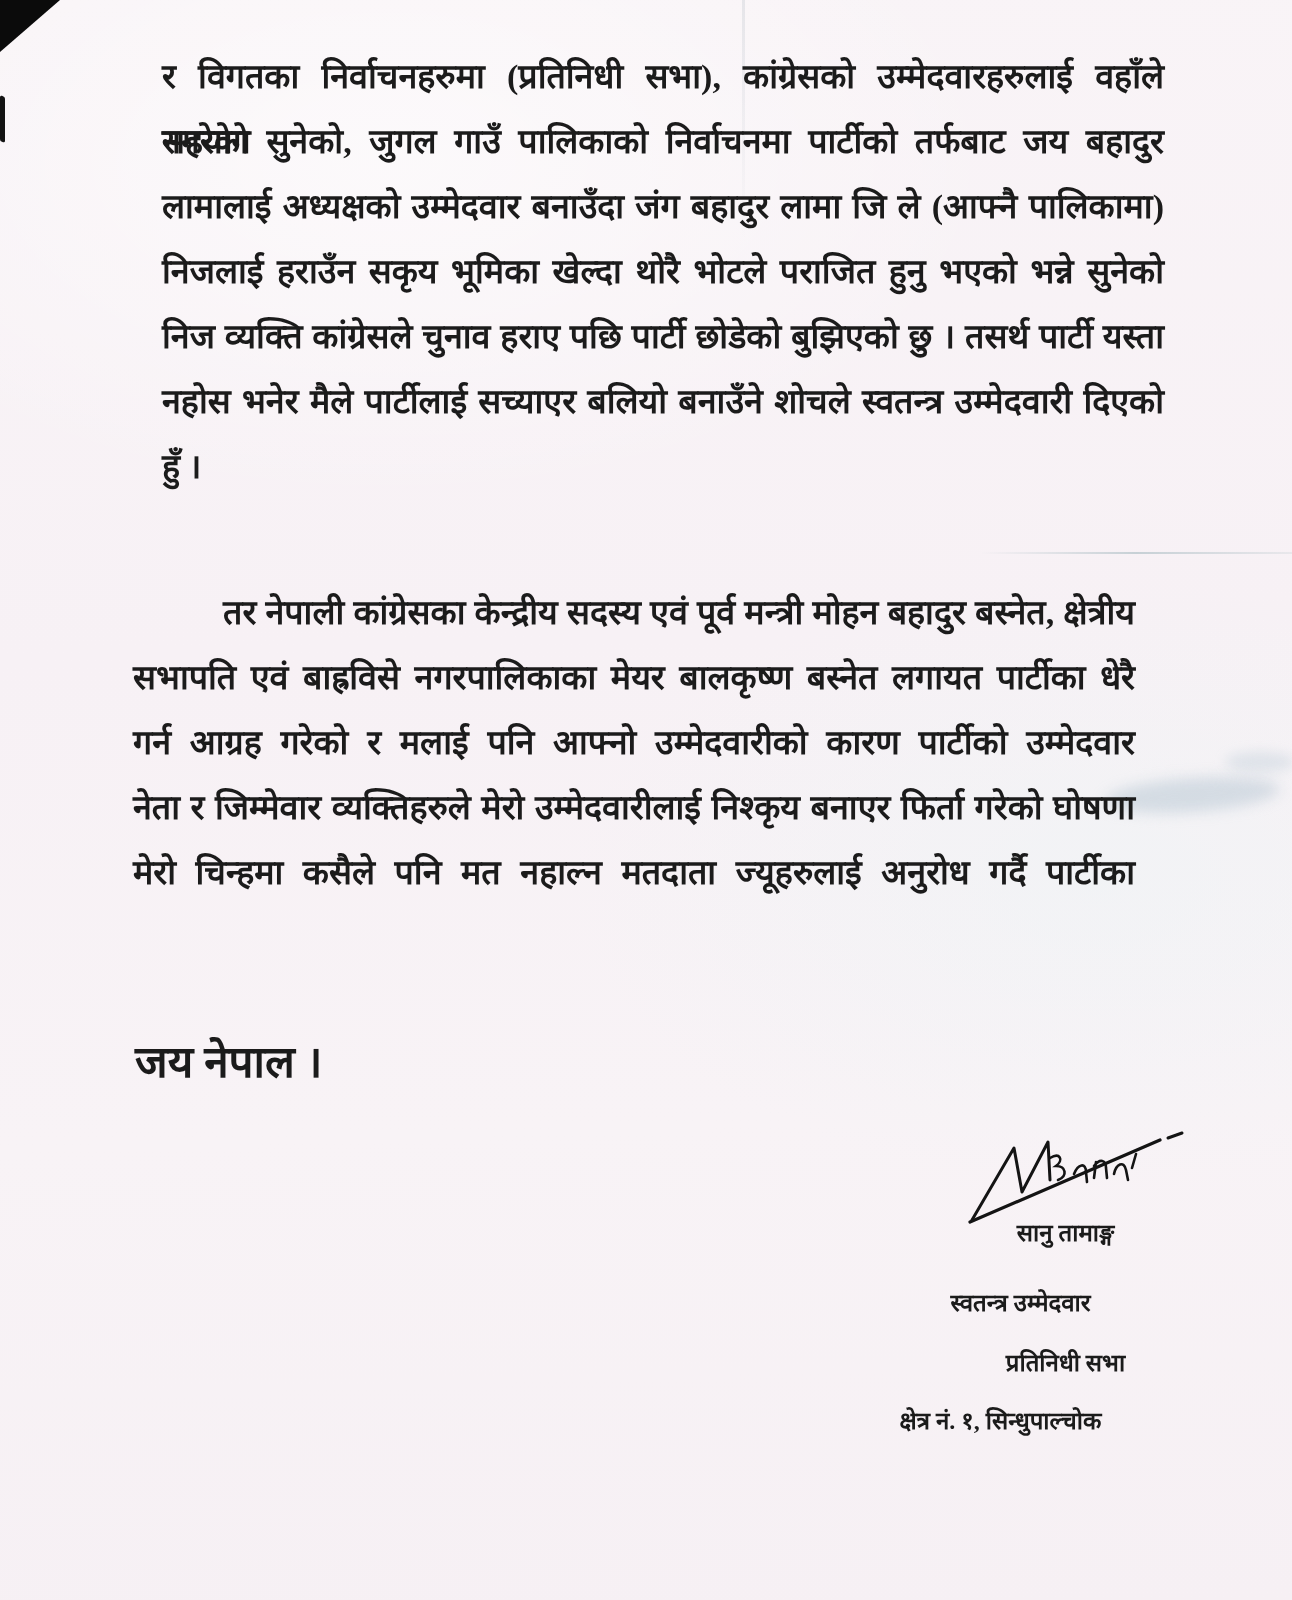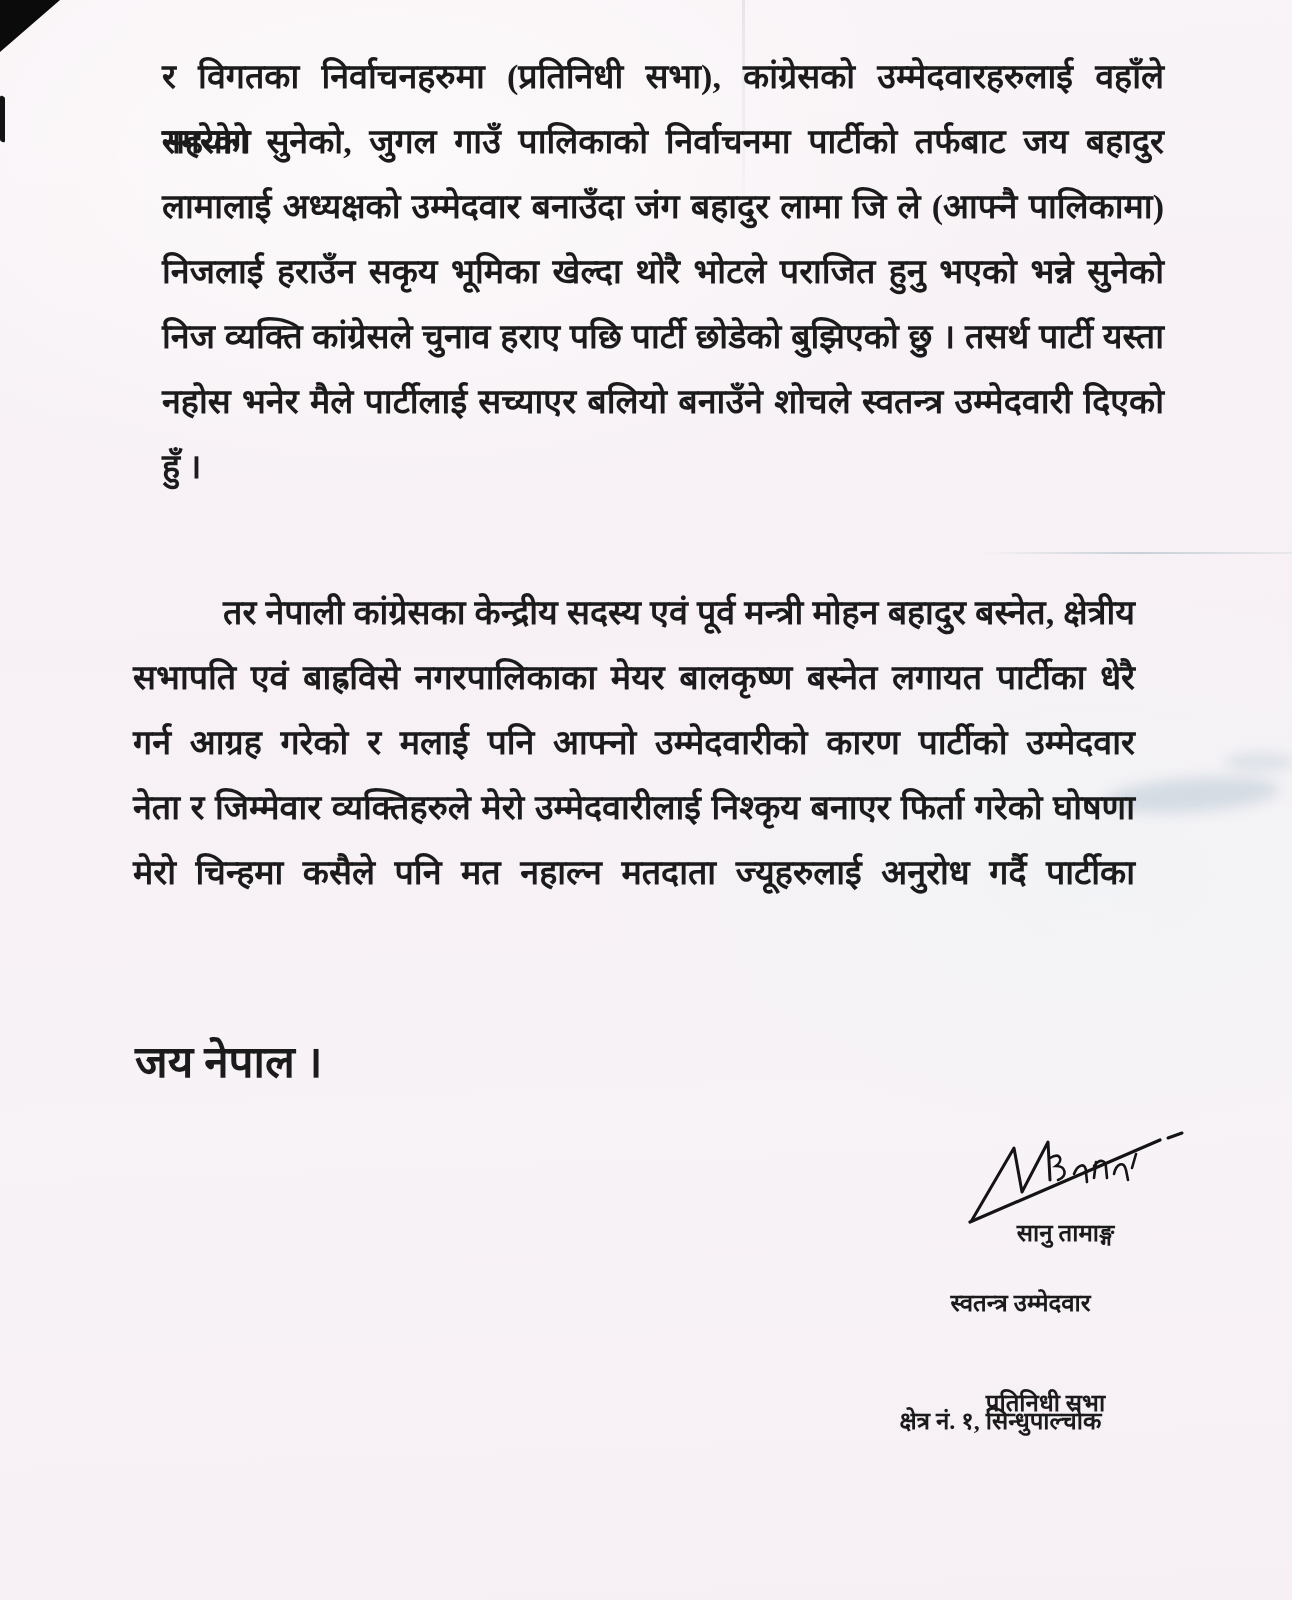--- a/index.html
+++ b/index.html
@@ -54,21 +54,21 @@
     position:absolute;left:135px;top:1030px;color:#1b1b1b;
     font-size:44px;font-weight:700;line-height:65px;
   }
   .sig-scribble{position:absolute;left:962px;top:1118px;width:228px;height:116px;}
   .sig-line{
     position:absolute;color:#1b1b1b;font-size:24px;font-weight:700;
     text-align:center;line-height:46px;white-space:nowrap;
   }
   .sig-name{left:938px;top:1210px;width:255px;}
   .sig-role{left:858px;top:1280px;width:325px;}
-  .sig-assembly{left:888px;top:1340px;width:315px;margin-top:40px;}
+  .sig-assembly{left:908px;top:1340px;width:315px;}
   .sig-constituency{left:818px;top:1398px;width:365px;}
 </style>
 </head>
 <body>
 
 <div class="page">
 
   <div class="corner-artifact"></div>
   <div class="edge-sliver"></div>
   <div class="crease-h"></div>

